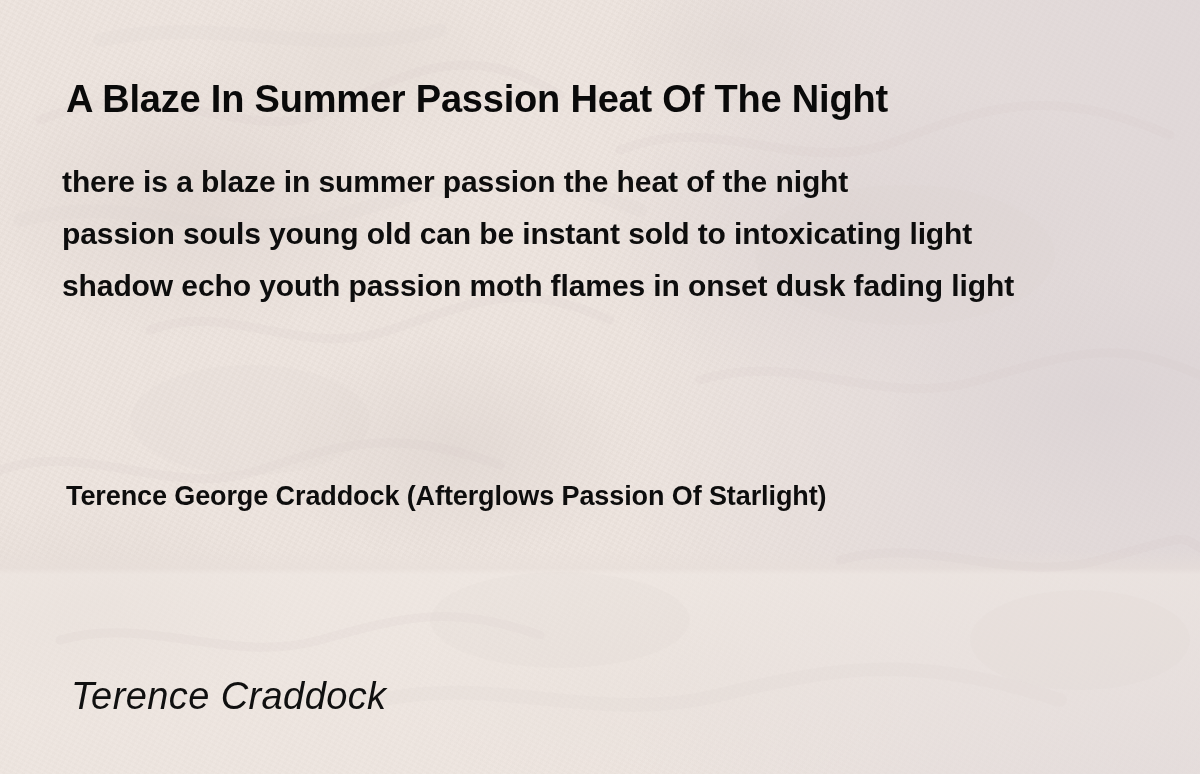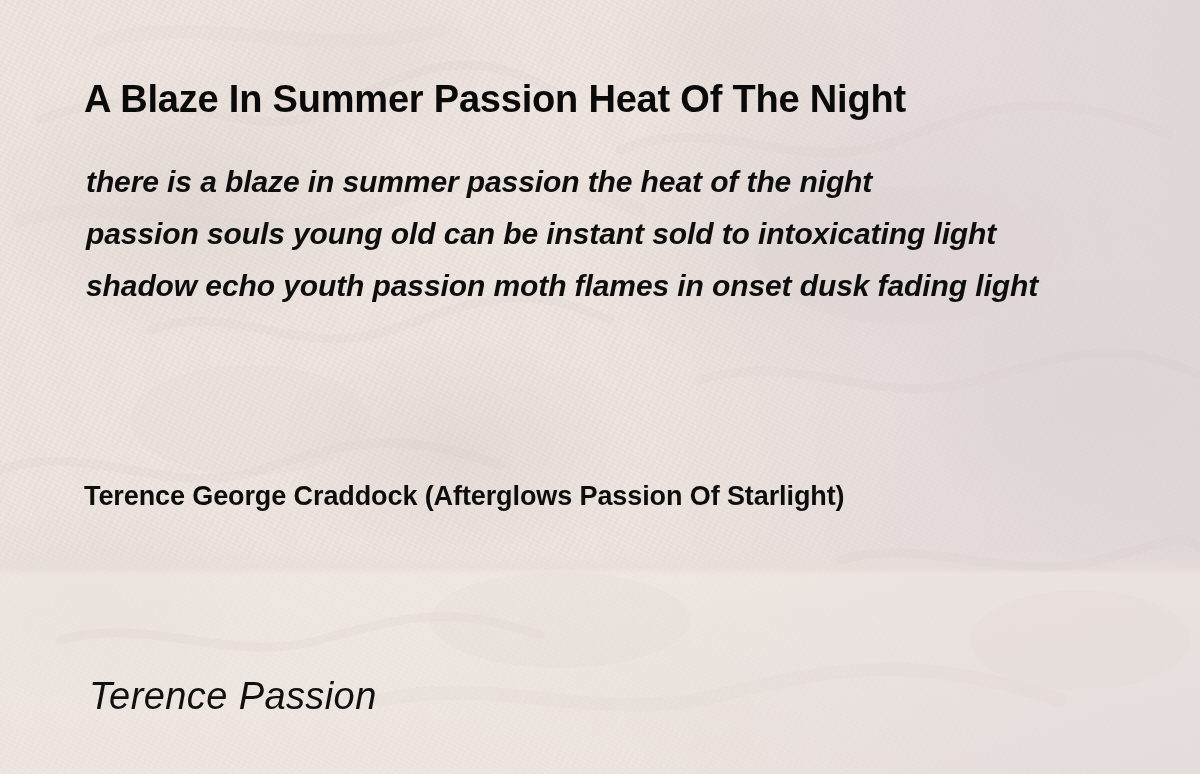--- a/index.html
+++ b/index.html
@@ -57,42 +57,40 @@
   .texture-veins {
     position: absolute;
     inset: 0;
     pointer-events: none;
     opacity: 0.5;
   }
 
   .text-layer {
     position: absolute;
     inset: 0;
-    margin-left: 18px;
   }
 
   .poem-title {
     position: absolute;
     left: 66px;
     top: 52px;
     font-size: 38px;
     font-weight: bold;
     font-stretch: condensed;
     color: #0a0a0a;
     letter-spacing: -0.2px;
     white-space: nowrap;
     line-height: 44px;
   }
 
   .poem-body {
     position: absolute;
-    left: 68px;
+    left: 62px;
     top: 156px;
     width: 1090px;
-    font-style: italic;
   }
 
   .poem-line {
     font-size: 30px;
     font-weight: bold;
     font-stretch: condensed;
     color: #0d0d0d;
     line-height: 52px;
     letter-spacing: -0.1px;
     white-space: nowrap;
@@ -161,16 +159,16 @@
     <div class="poem-body">
       <div class="poem-line">there is a blaze in summer passion the heat of the night</div>
       <div class="poem-line">passion souls young old can be instant sold to intoxicating light</div>
       <div class="poem-line">shadow echo youth passion moth flames in onset dusk fading light</div>
     </div>
 
     <div class="attribution">
       <div class="attribution-line">Terence George Craddock (Afterglows Passion Of Starlight)</div>
     </div>
 
-    <div class="signature">Terence Passion</div>
+    <div class="signature">Terence Craddock</div>
 
   </div>
 </div>
 
 </body></html>

